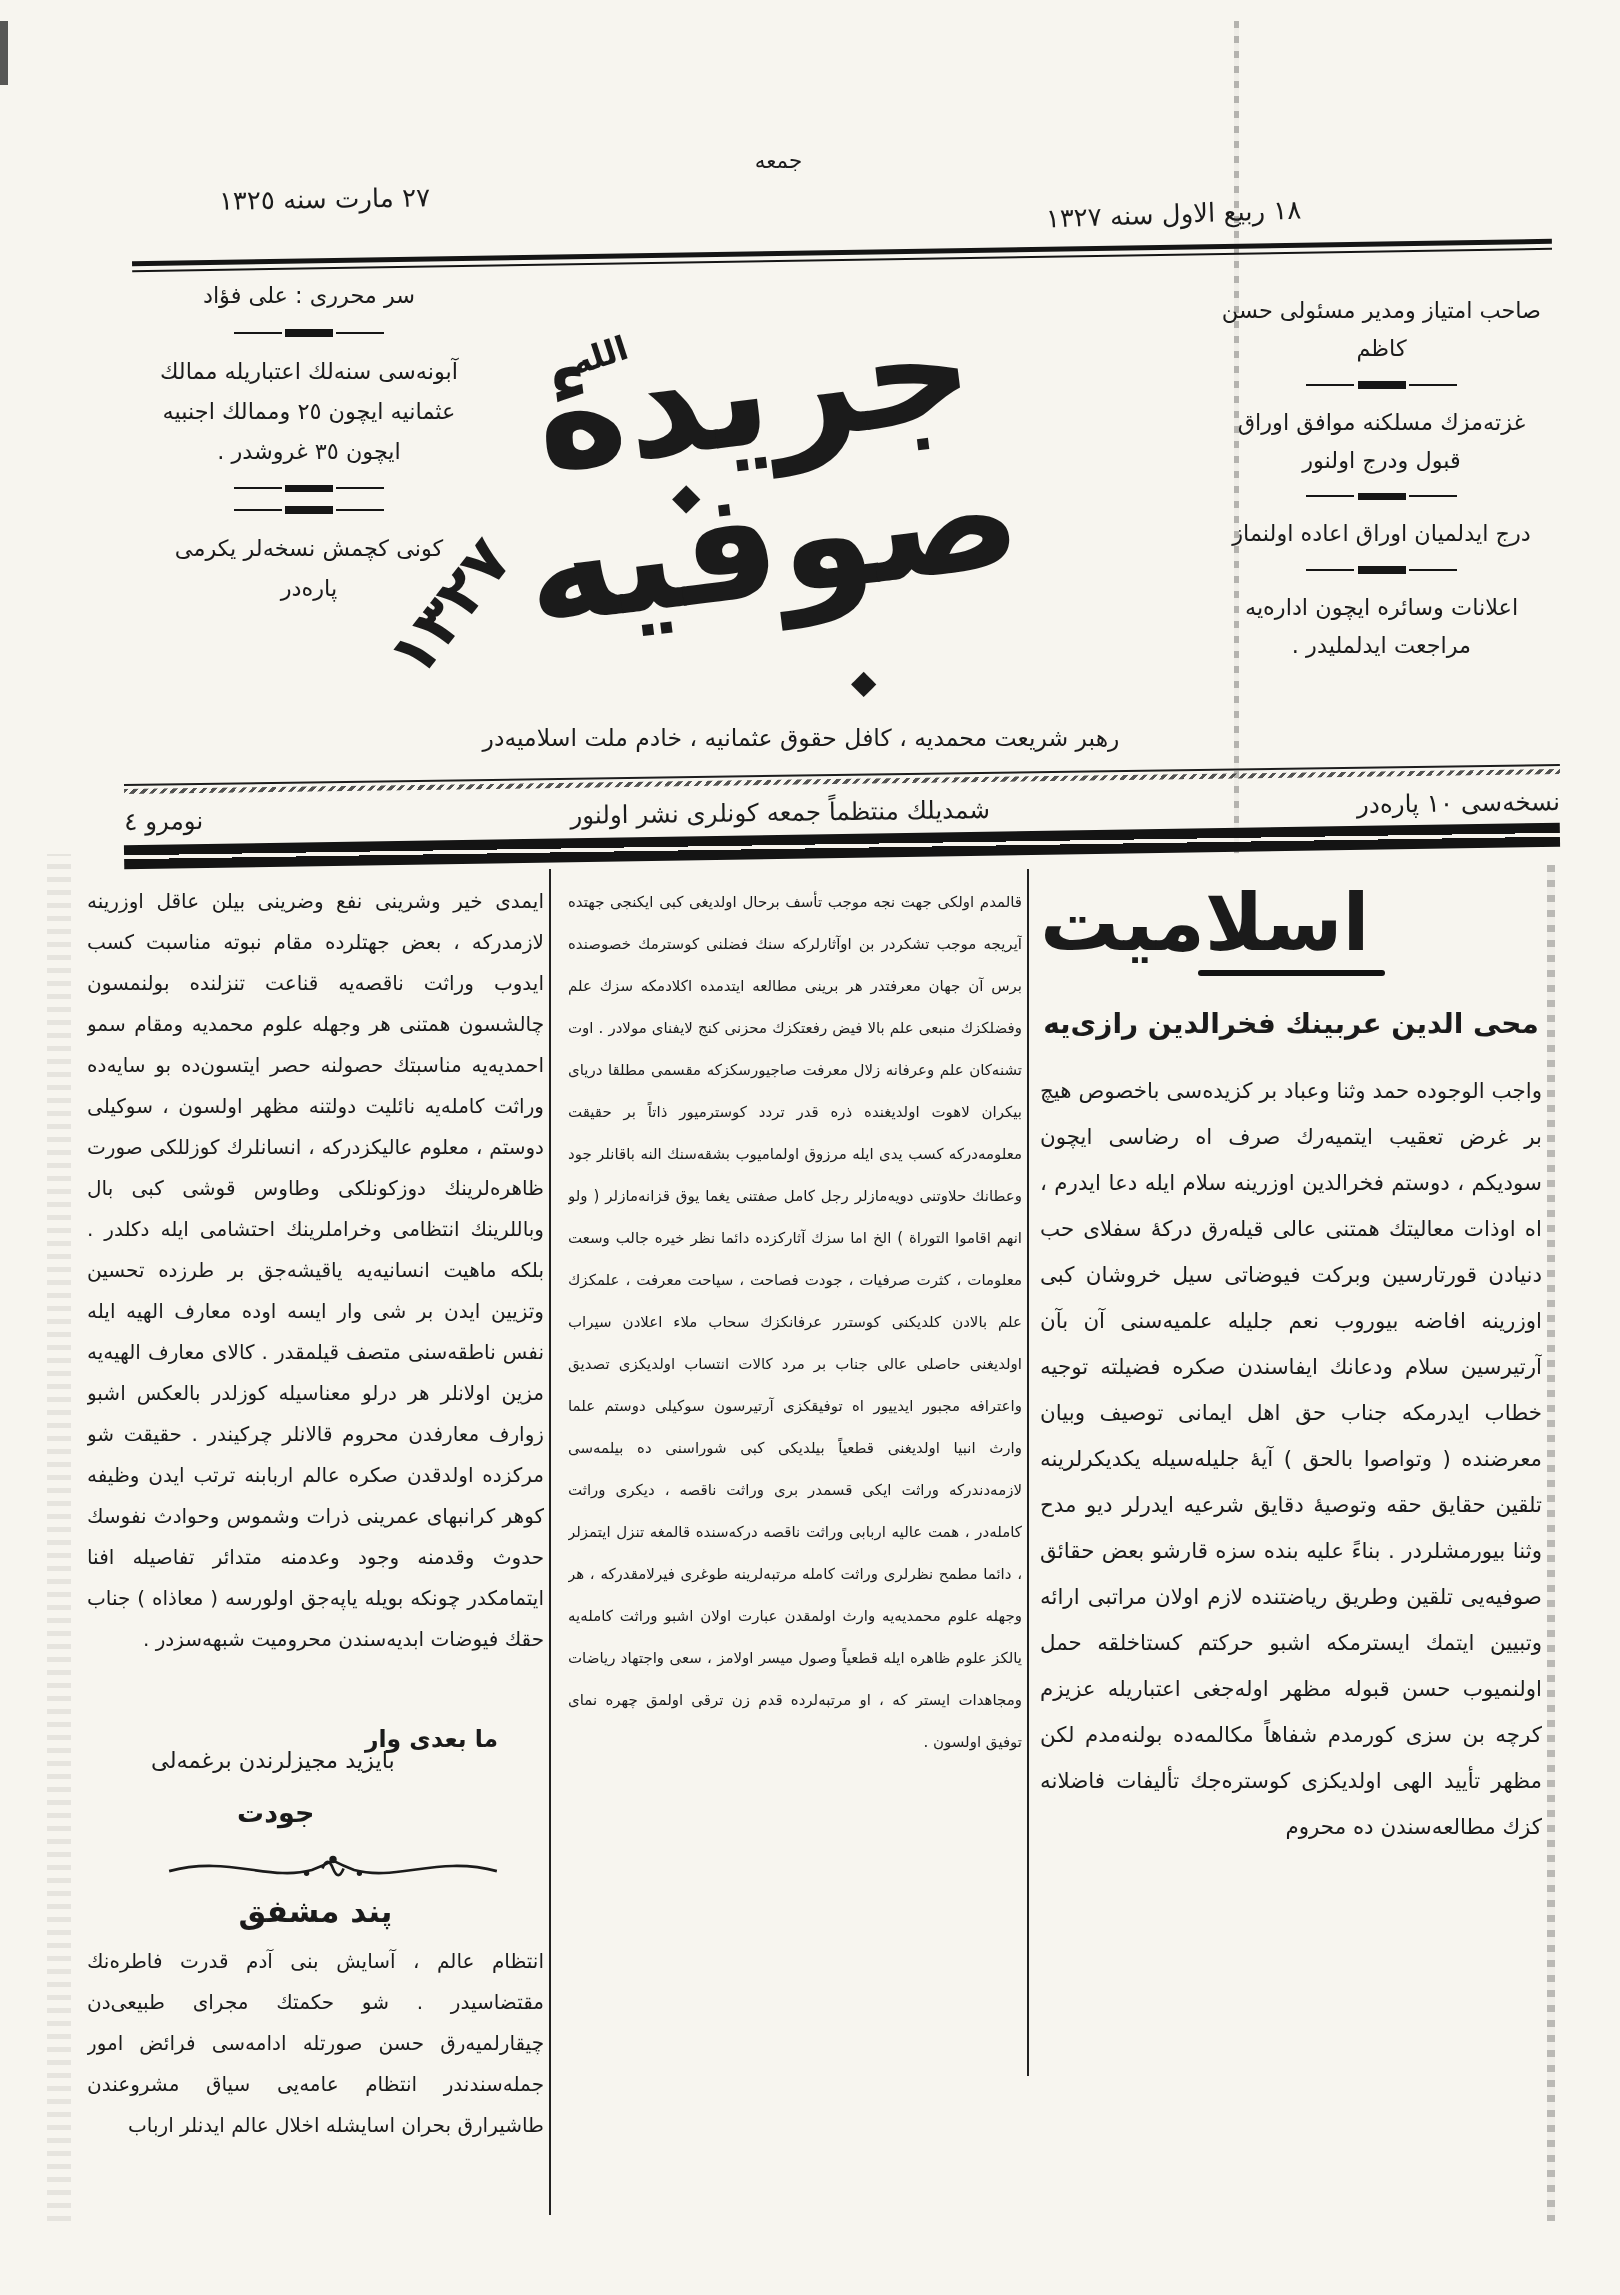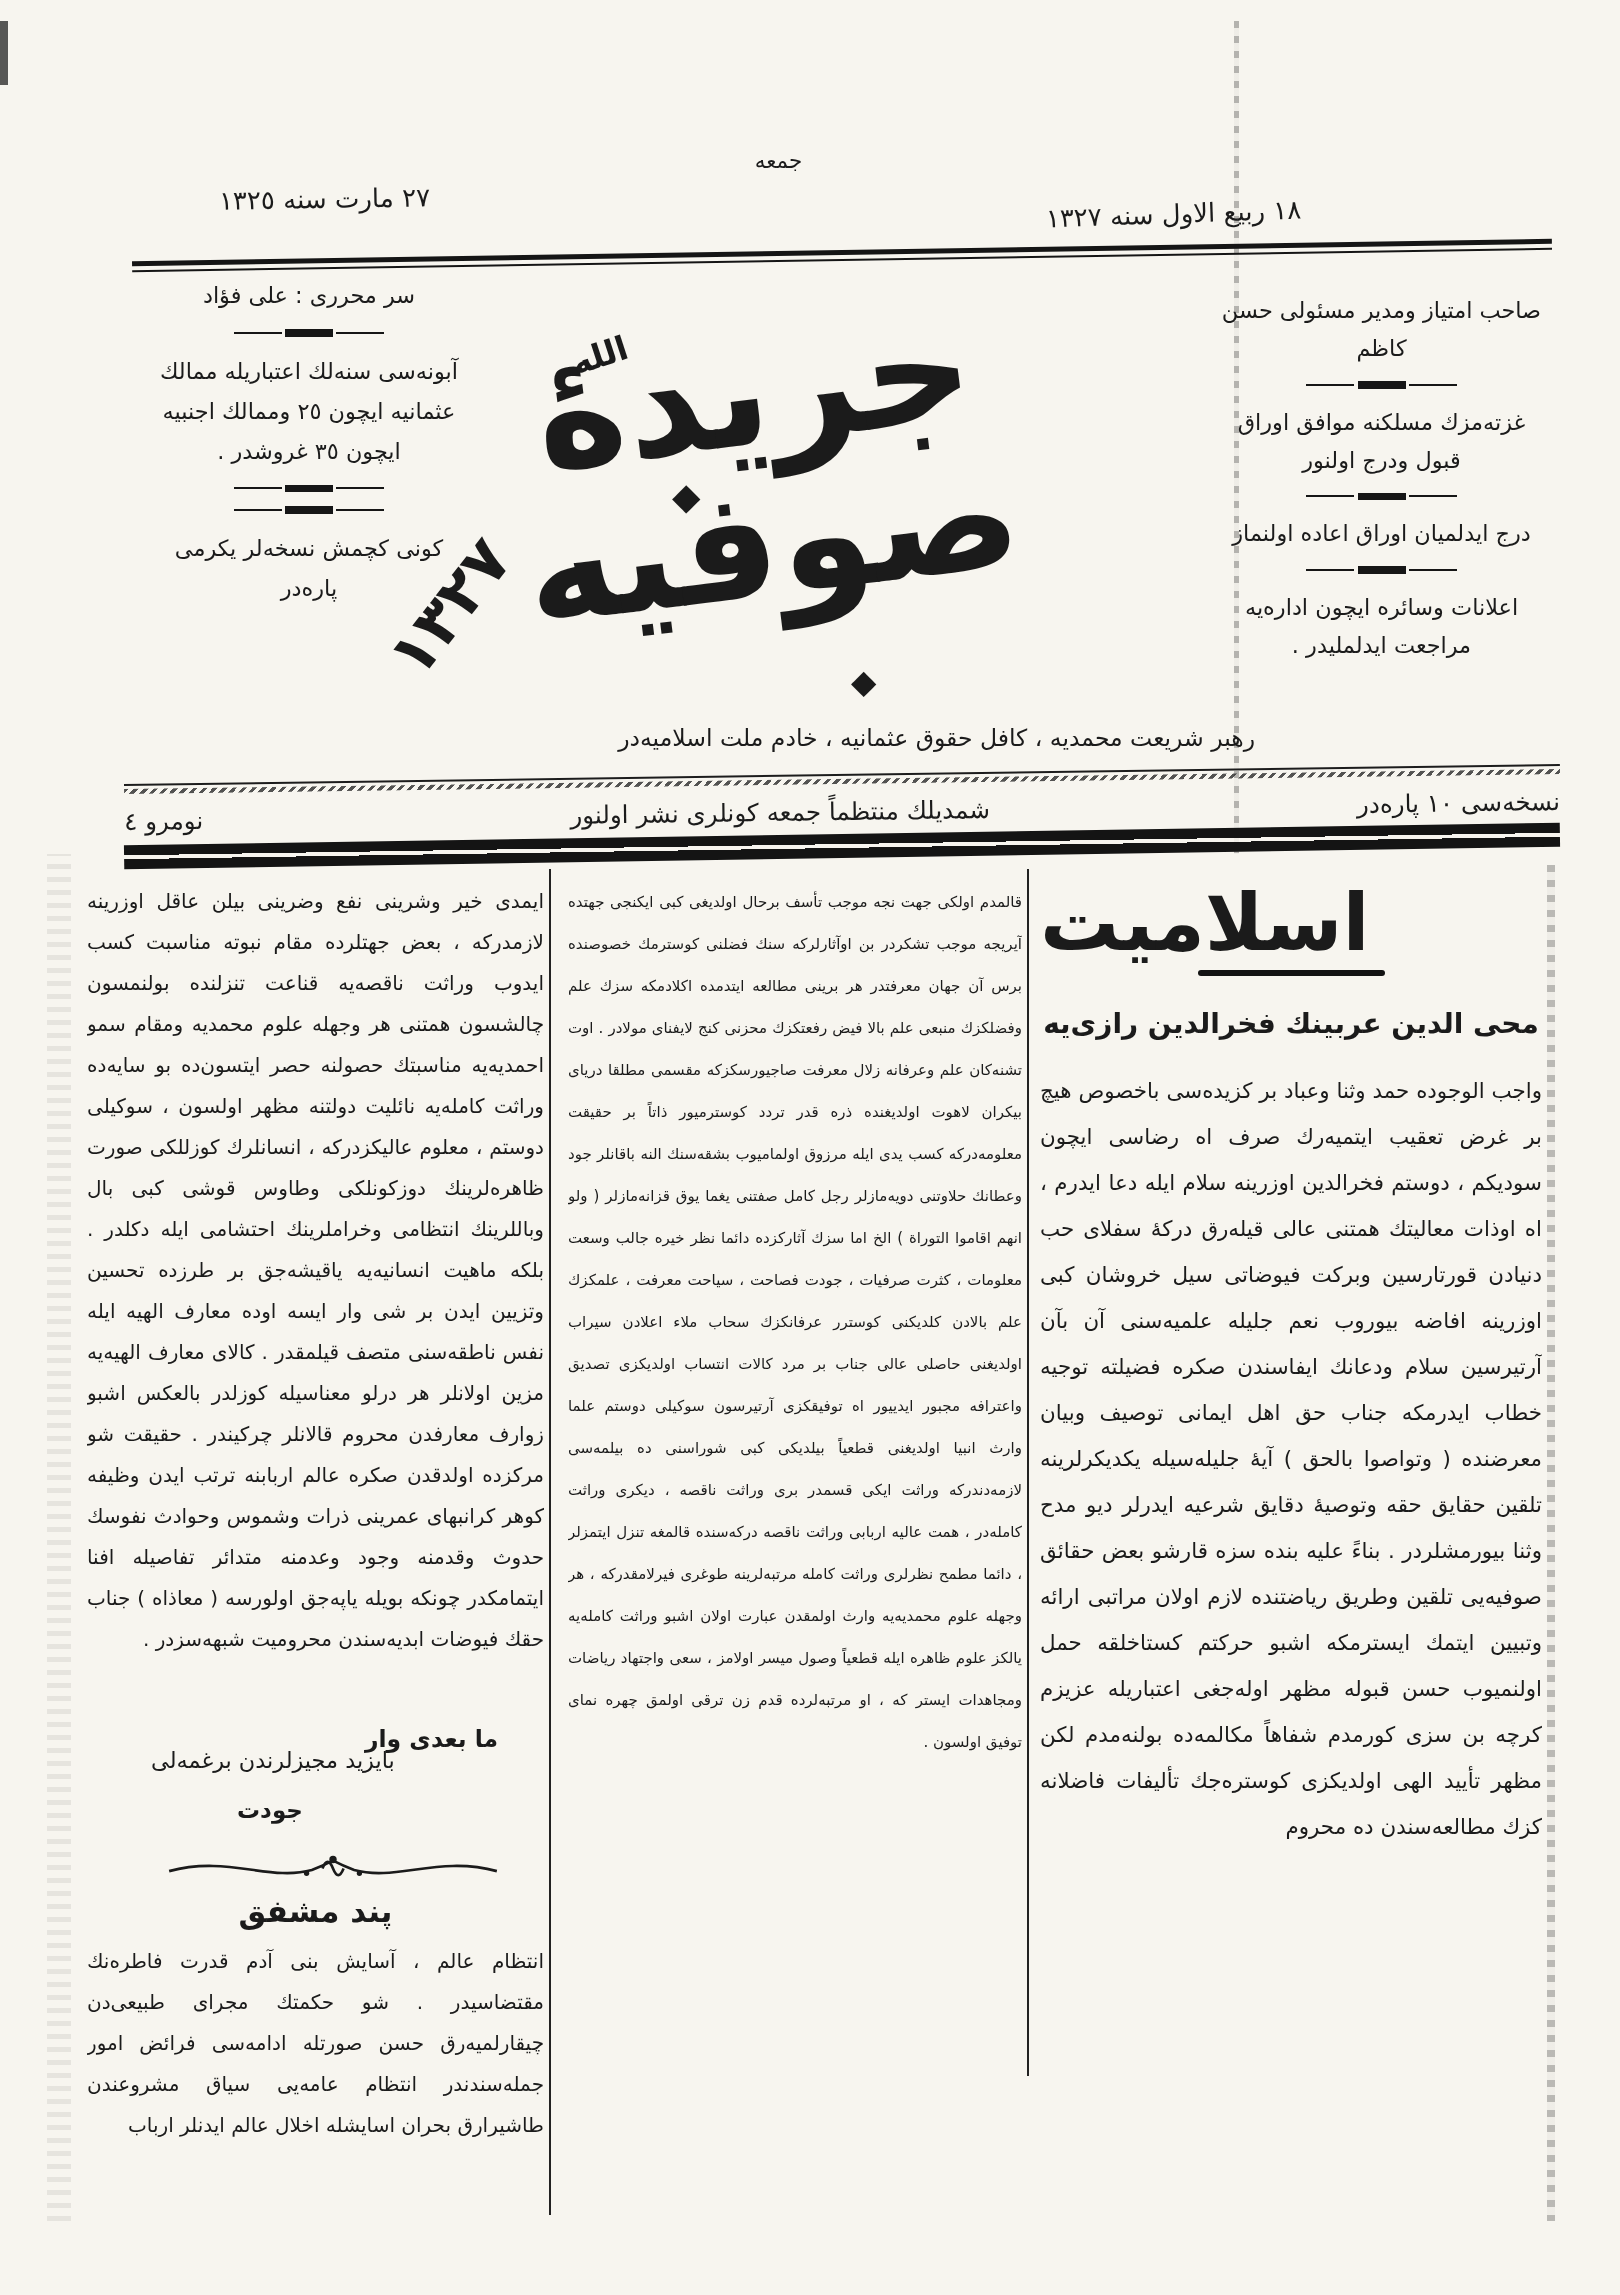--- a/index.html
+++ b/index.html
@@ -52,21 +52,21 @@
   .divider{background:#222; width:2.1px;}
   .col{overflow:hidden;}
   .headline{font-size:79px; font-weight:bold; text-align:left; line-height:1.15;}
   .headline-bar{width:187px; height:6.4px; background:#131313; margin:1.1px auto 0; border-radius:4.3px;}
   .art-title{font-size:28px; text-align:center; line-height:44px; font-weight:bold;}
   .body-right{font-size:21.4px; line-height:46px;}
   .body-mid{font-size:15px; line-height:42px;}
   .body-left{font-size:20px; line-height:41px;}
   .mabadi{font-size:23.5px; font-weight:bold; white-space:nowrap;margin-top:28px;}
   .sig1{font-size:22.4px; white-space:nowrap;}
-  .sig2{font-size:23px; font-weight:bold;}
+  .sig2{font-size:27px; font-weight:bold;}
   .section-heading{font-size:31px; font-weight:bold; text-align:center;}
   
   .streak-v{
     background:repeating-linear-gradient(180deg, rgba(25,25,25,.55) 0 7.5px, rgba(25,25,25,.07) 7.5px 15px);
   }
   .smudge{
     background:repeating-linear-gradient(0deg, rgba(0,0,0,.14) 0 4.8px, transparent 4.8px 13px);
   }
   .corner-mark{background:#222; opacity:.75;}
 </style>
@@ -132,21 +132,21 @@
   </div>
 
   <div class="abs" style="left:342px; top:251px; width:844px; height:470px;">
     <div class="rtl masthead-title">جريدۀ صوفيه</div>
     <div class="rtl masthead-allah">الله</div>
     <div class="rtl masthead-year">١٣٢٧</div>
     <span class="diamond" style="left:331px; top:224px; font-size:37px;">◆</span>
     <span class="diamond" style="left:510px; top:411px; font-size:33px;">◆</span>
   </div>
 
-  <div class="abs rtl subtitle center" style="left:380px; top:724px; width:876px;text-align:right;">رهبر شريعت محمديه ، كافل حقوق عثمانيه ، خادم ملت اسلاميه‌در</div>
+  <div class="abs rtl subtitle center" style="left:364px; top:724px; width:876px;">رهبر شريعت محمديه ، كافل حقوق عثمانيه ، خادم ملت اسلاميه‌در</div>
 
   <div class="abs rule-zigzag" style="left:125px; top:774px; width:1436px;">
     <div class="solid"></div>
       <div class="zz"></div>
   </div>
 
   <div class="abs rtl issue-line" style="left:125px; top:797px; width:1436px;">
     <span>نسخه‌سى ١٠ پاره‌در</span>
     <span>شمديلك منتظماً جمعه كونلرى نشر اولنور</span>
     <span>نومرو ٤</span>

